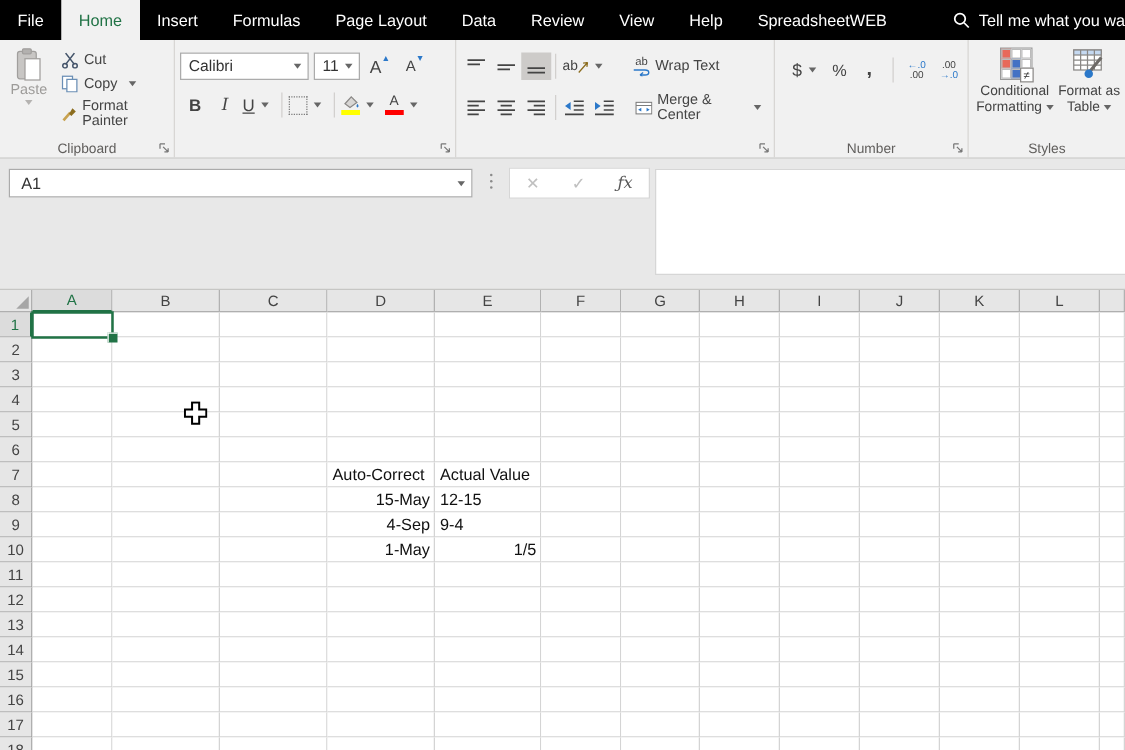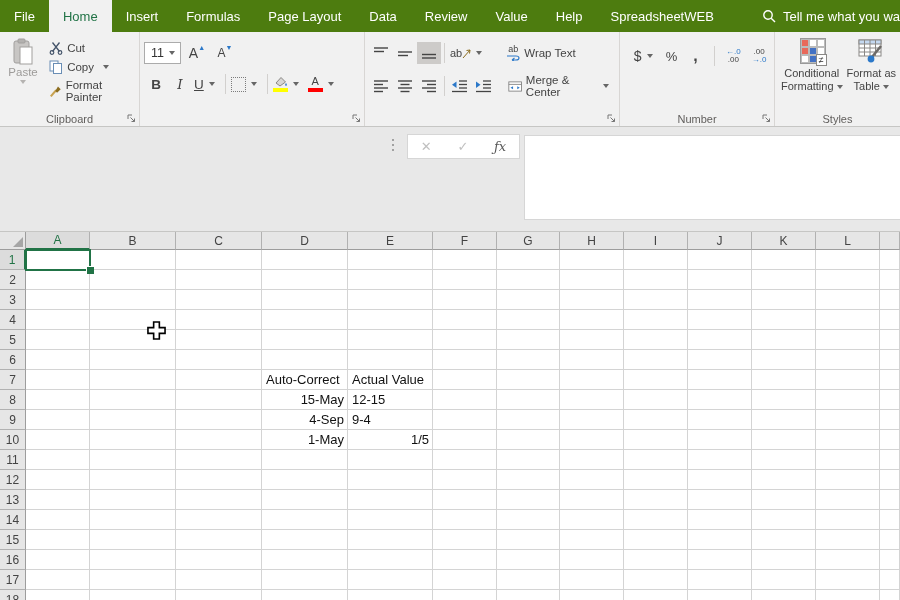--- a/index.html
+++ b/index.html
@@ -1,20 +1,20 @@
 <!DOCTYPE html>
 <html><head>
 <meta charset="utf-8">
 <style>
   html,body{margin:0;padding:0;background:#fff;}
   #app{position:relative;width:900px;height:600px;overflow:hidden;
        font-family:"Liberation Sans",sans-serif;background:#fff;
        -webkit-font-smoothing:antialiased;}
   
-  .tabbar{position:relative;height:32px;background:#4d7c0f;display:flex;align-items:stretch;}
+  .tabbar{position:relative;height:32px;background:#000000;display:flex;align-items:stretch;}
   .tab{display:flex;align-items:center;padding:0 14px;color:#fff;font-size:13px;cursor:default;}
   .tab.active{background:#f1f1f1;color:#217346;}
   .search{position:absolute;left:762px;top:0;height:32px;display:flex;align-items:center;
           color:#fff;font-size:13px;white-space:nowrap;gap:7px;}
   
   .ribbon{display:flex;height:94px;background:#f1f1f1;border-bottom:1px solid #c6c6c4;font-size:11.5px;color:#444;}
   .rgroup{position:relative;box-sizing:border-box;border-right:1px solid #d8d6d4;padding:4px 2px 16px 4px;}
   .rgroup:last-child{border-right:none;}
   .rgroup-label{position:absolute;bottom:1px;left:0;right:0;text-align:center;font-size:11px;color:#605e5c;}
   .launcher{position:absolute;right:3px;bottom:3px;width:10px;height:10px;}
@@ -76,21 +76,21 @@
 
   <div class="tabbar">
     <div style="display:flex;">
         <div class="tab">File</div>
         <div class="tab active">Home</div>
         <div class="tab">Insert</div>
         <div class="tab">Formulas</div>
         <div class="tab">Page Layout</div>
         <div class="tab">Data</div>
         <div class="tab">Review</div>
-        <div class="tab">Value</div>
+        <div class="tab">View</div>
         <div class="tab">Help</div>
         <div class="tab">SpreadsheetWEB</div>
       </div>
     <div class="search">
       <svg width="14" height="14" viewBox="0 0 14 14">
         <circle cx="6" cy="6" r="4.2" fill="none" stroke="#fff" stroke-width="1.4"></circle>
         <line x1="9.2" y1="9.2" x2="13" y2="13" stroke="#fff" stroke-width="1.4"></line>
       </svg>
       <span>Tell me what you wa</span>
     </div>
@@ -137,20 +137,24 @@
       </div>
       <div class="rgroup-label">Clipboard</div>
       <svg class="launcher" viewBox="0 0 10 10">
         <path d="M2 2 H6 M2 2 V6" stroke="#777" fill="none"></path>
           <path d="M4.5 4.5 L8.5 8.5 M8.5 8.5 H5.5 M8.5 8.5 V5.5" stroke="#777" fill="none"></path>
       </svg>
     </div>
 
     <div class="rgroup" style="width:225px">
       <div class="rrow" style="margin-top:6px;gap:4px;">
+        <div class="combo" style="width:103px">
+          <span>Calibri</span>
+          <span class="caret"></span>
+        </div>
         <div class="combo" style="width:37px">
           <span>11</span>
           <span class="caret"></span>
         </div>
         <div class="ibtn">
           <span style="font-size:14px;">A</span>
           <span style="color:#2b78c9;font-size:7px;position:relative;top:-6px;">▲</span>
         </div>
         <div class="ibtn">
           <span style="font-size:12px;">A</span>
@@ -388,20 +392,24 @@
             <span>Format as</span><br>
             <span>Table</span><span class="caret" style="display:inline-block;margin:0 0 1px 3px;"></span>
           </span>
         </div>
       </div>
       <div class="rgroup-label">Styles</div>
     </div>
   </div>
 
   <div class="fzone">
+    <div class="namebox">
+      <span>A1</span>
+      <span class="caret"></span>
+    </div>
     <div class="fdots">
         <i></i>
         <i></i>
         <i></i>
       </div>
     <div class="fbtns">
       <span class="dis">✕</span>
       <span class="dis">✓</span>
       <span class="fx">ƒx</span>
     </div>

